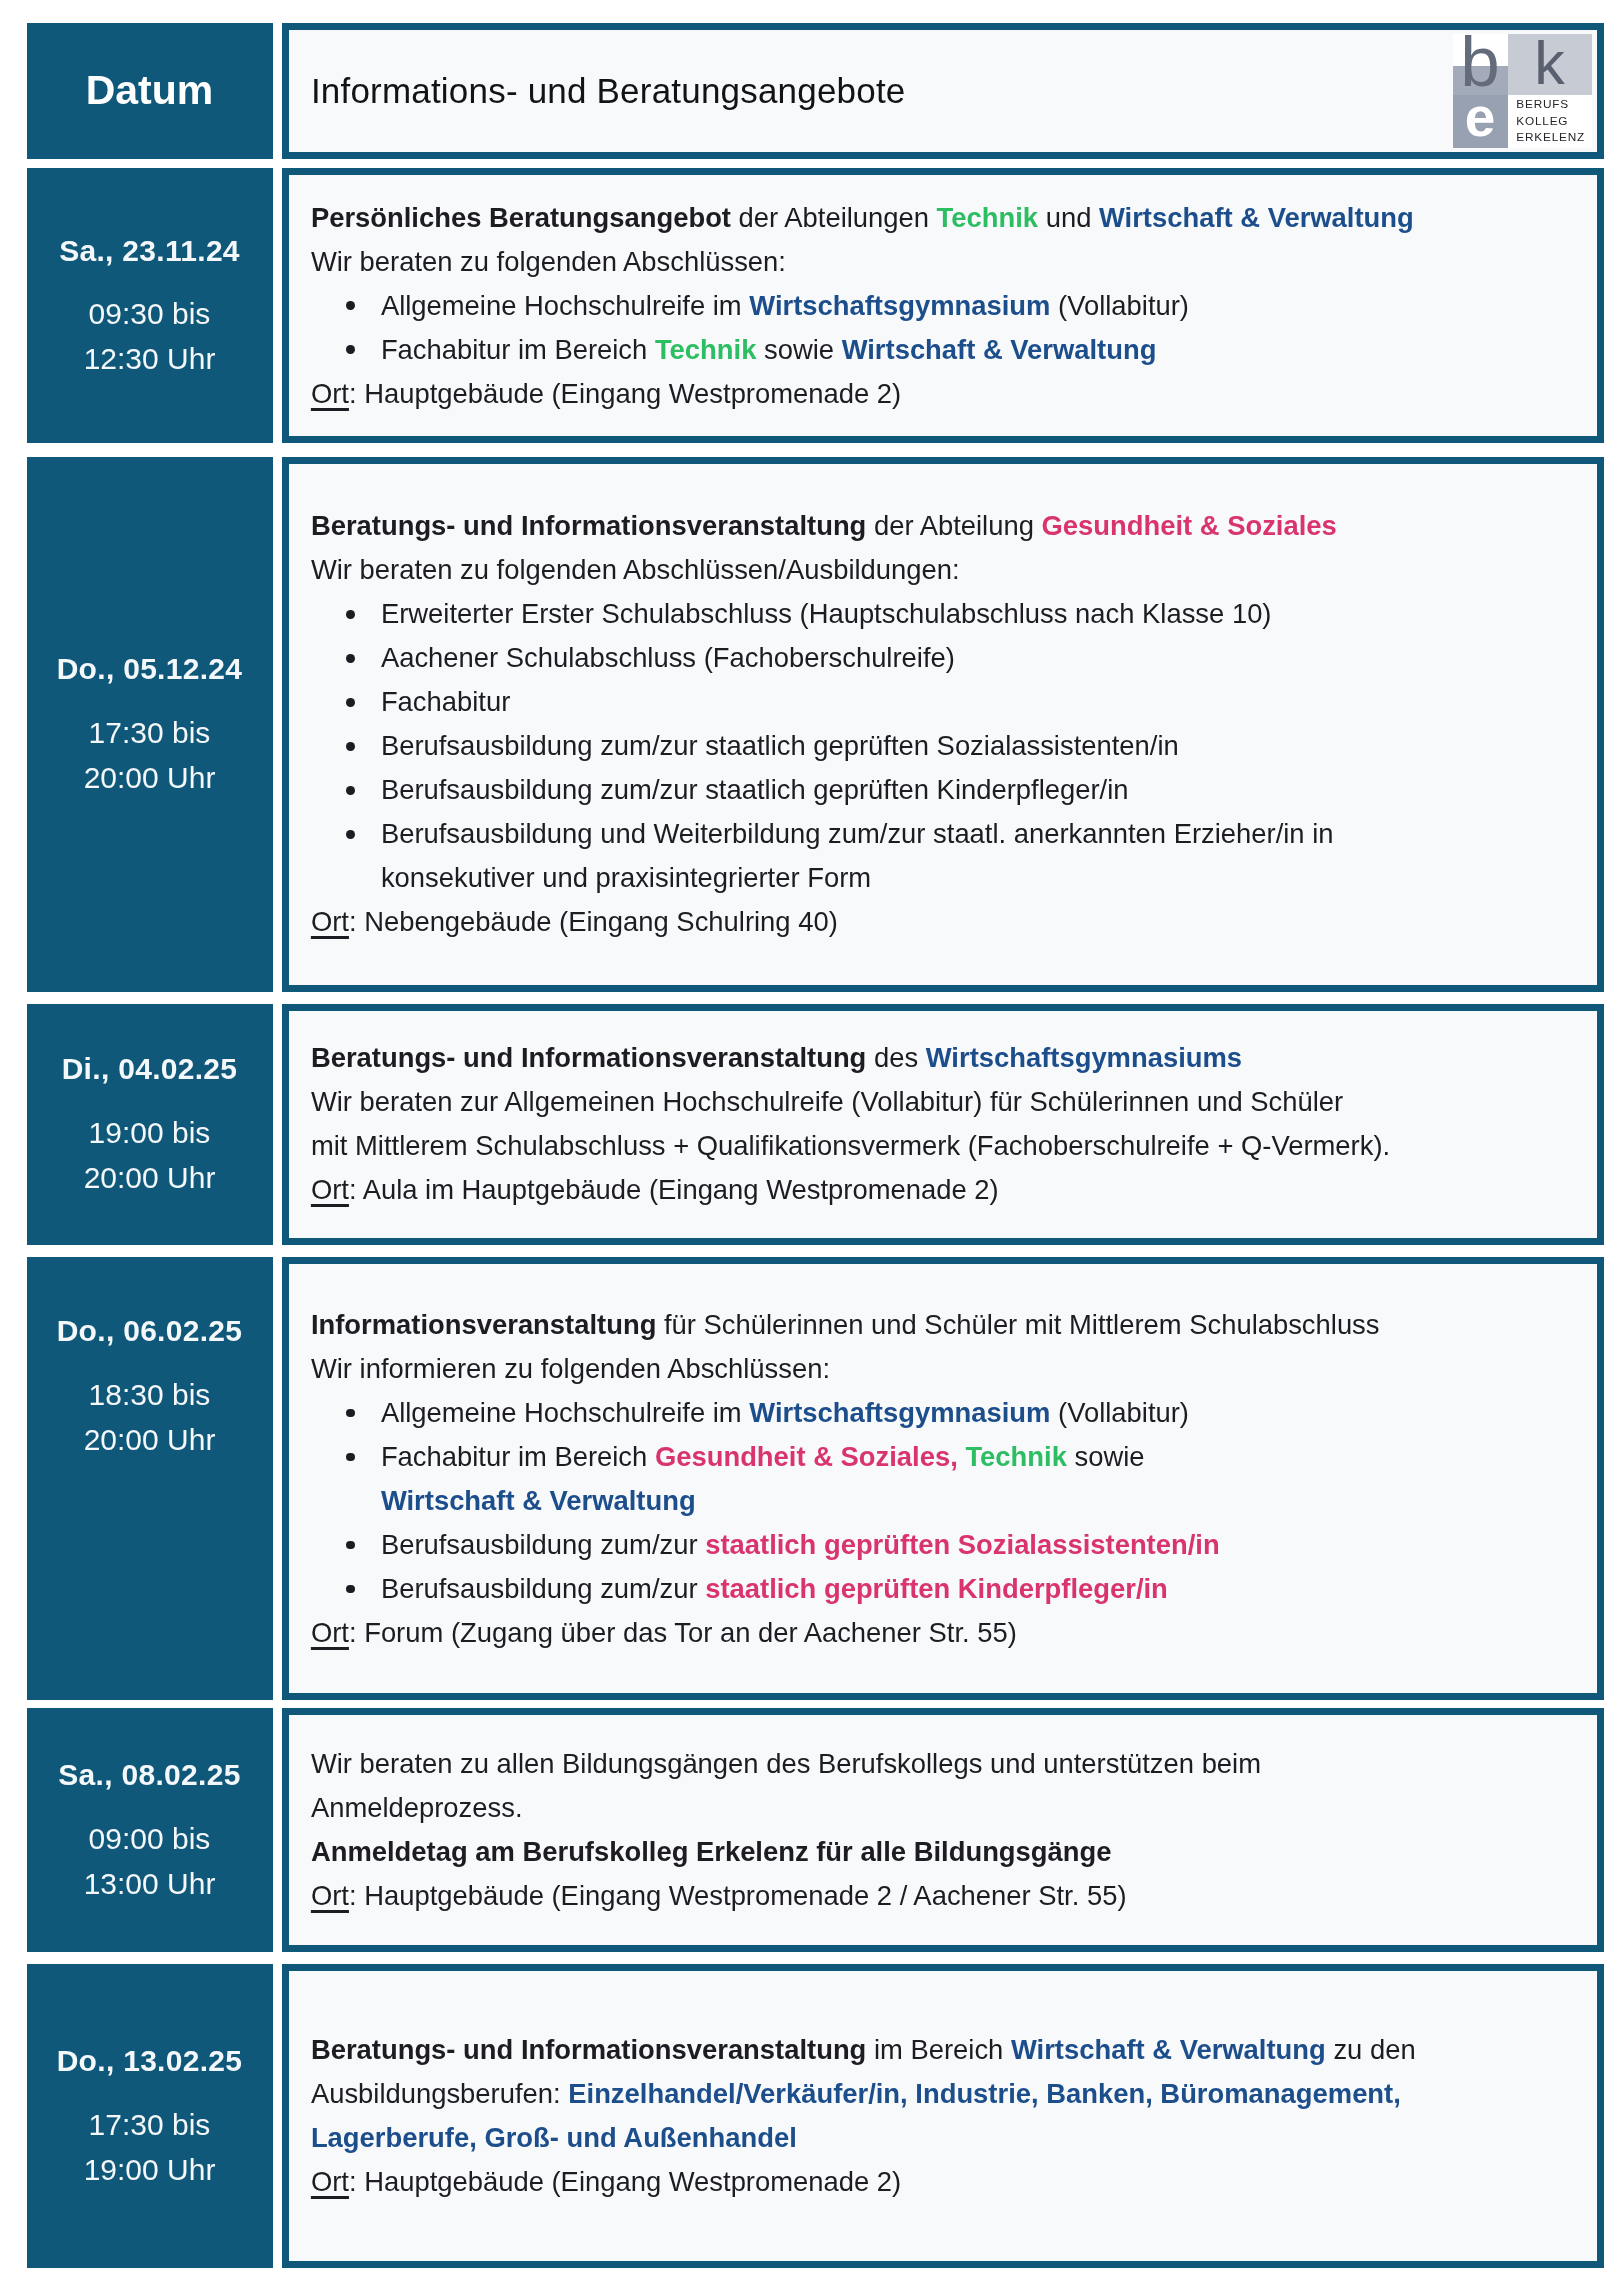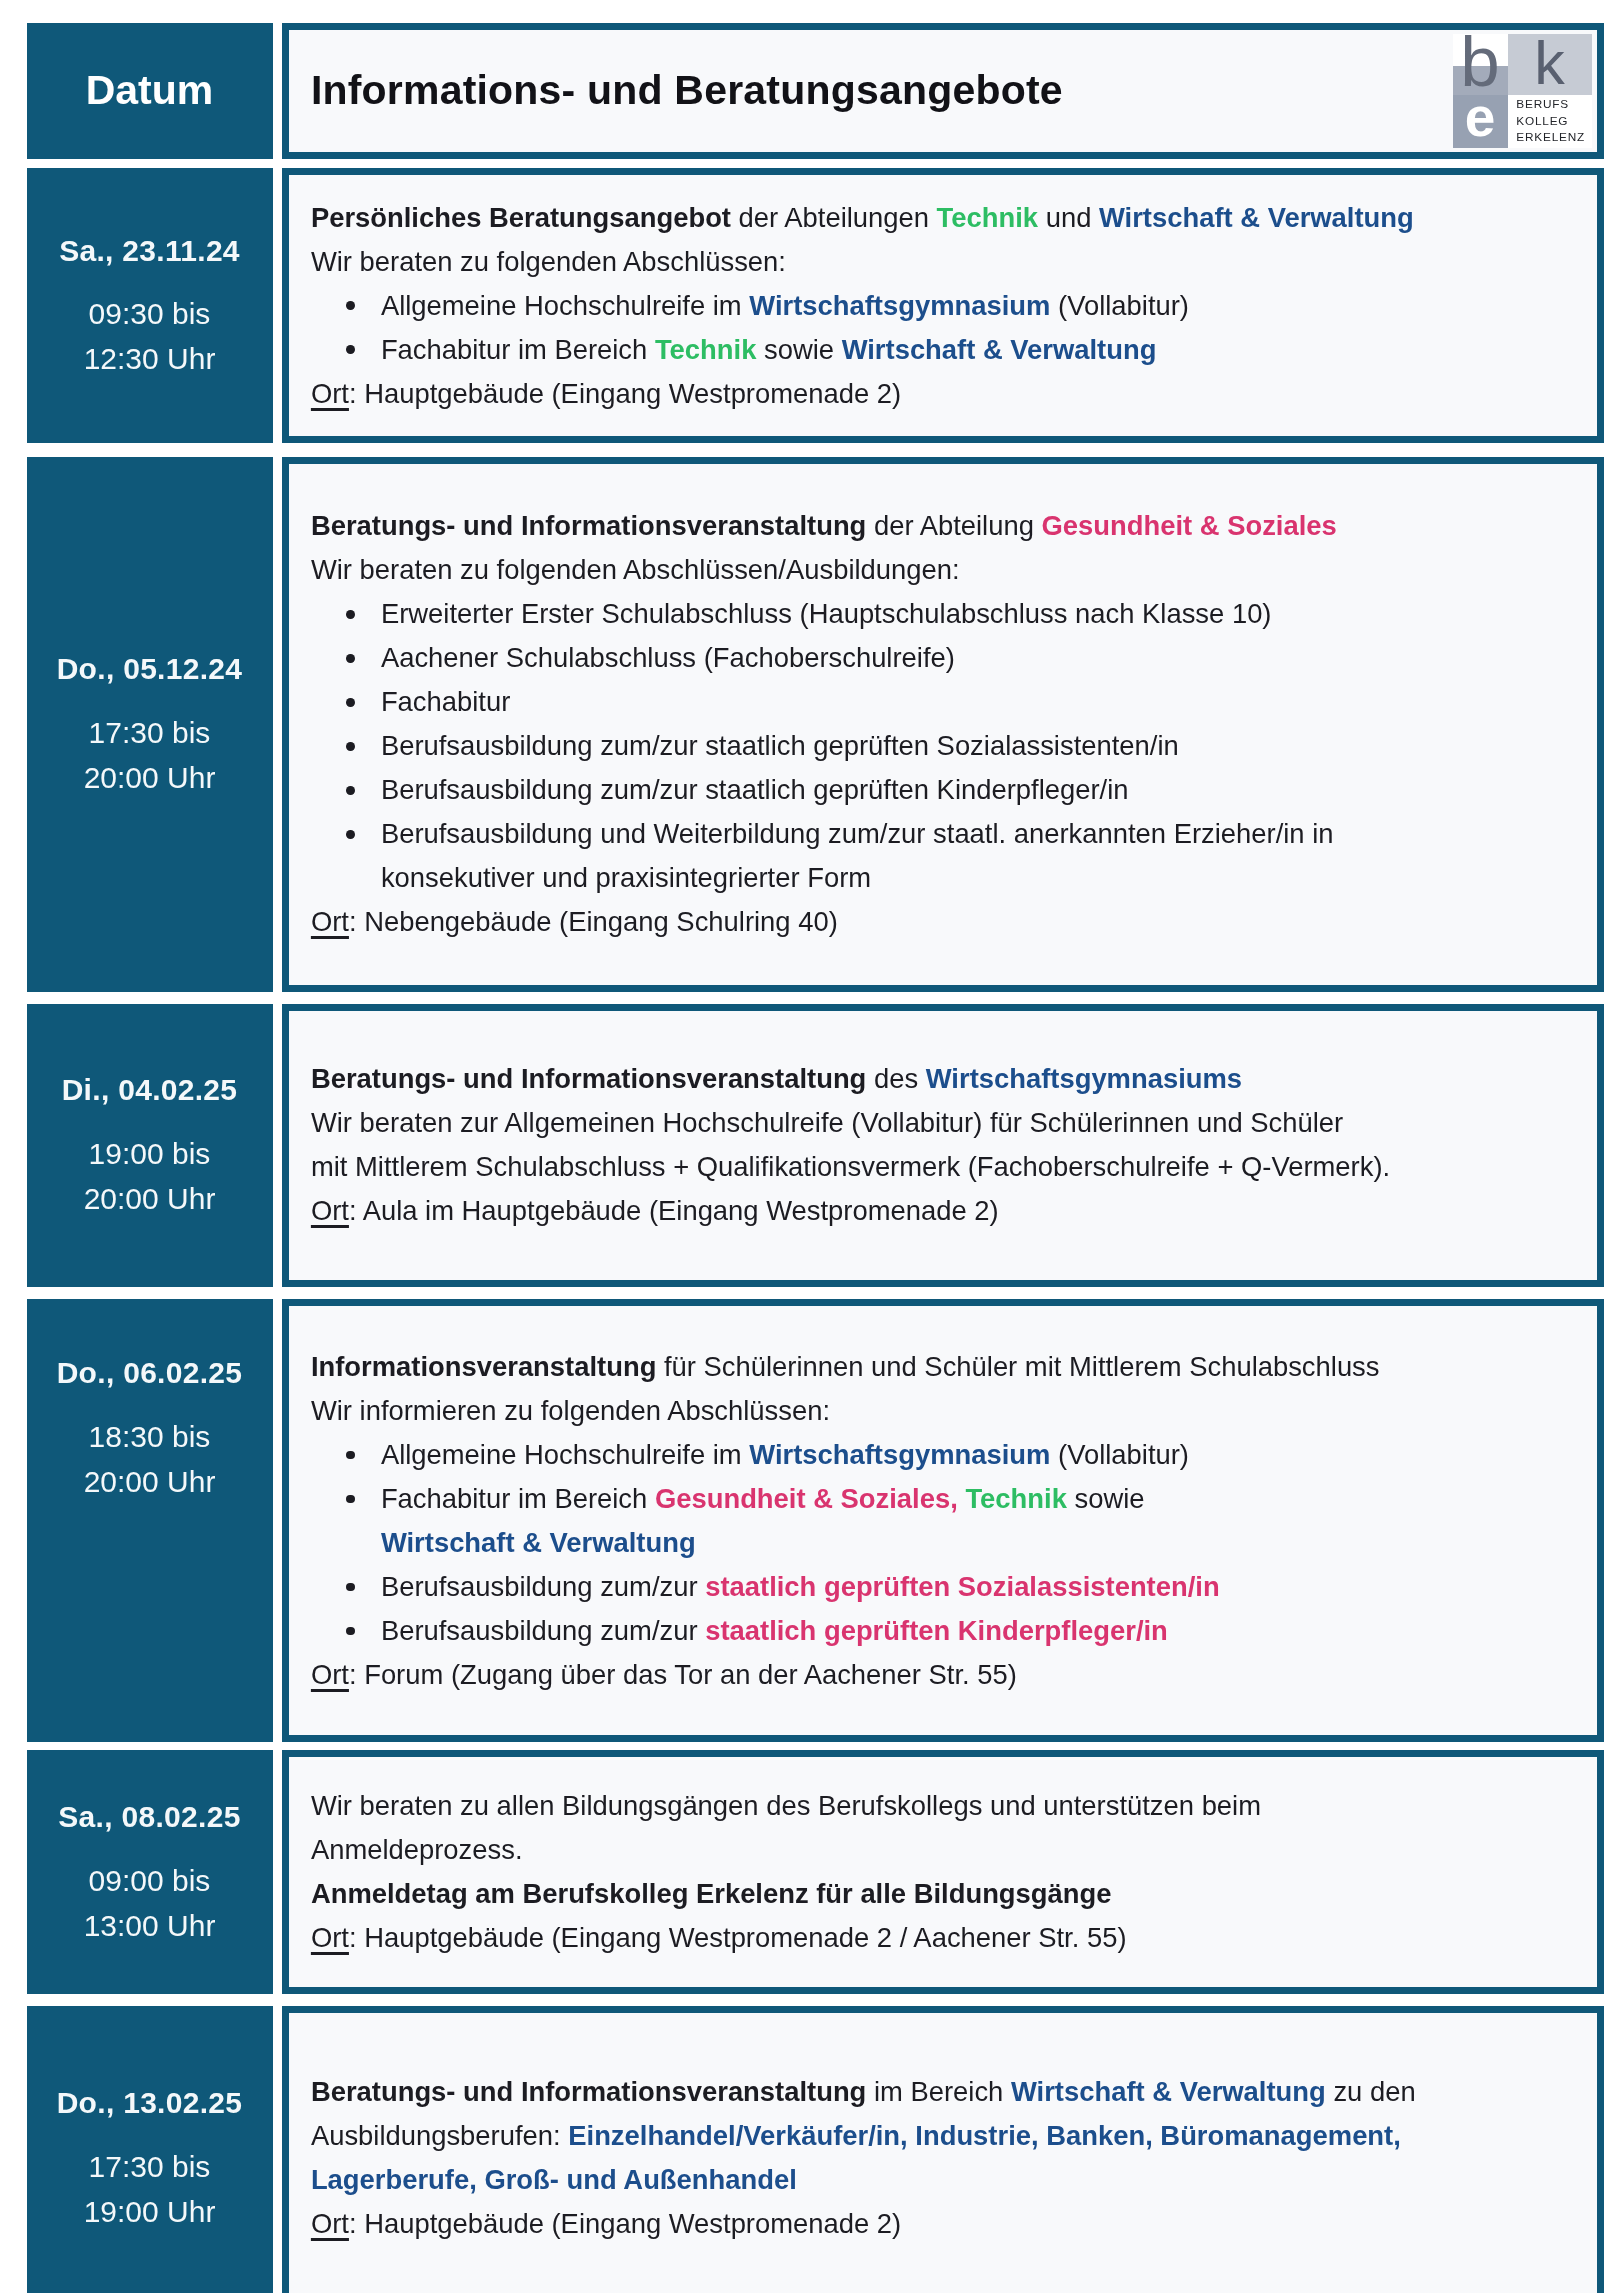--- a/index.html
+++ b/index.html
@@ -11,26 +11,26 @@
   body{width:1622px;height:2294px;background:#ffffff;font-family:"Liberation Sans","DejaVu Sans",sans-serif;overflow:hidden}
 
   .row{display:flex;gap:9.8px;margin-left:26.5px;margin-right:17.6px}
   .date-cell{width:246px;flex:none;background:var(--blue);color:#f4f8fa;display:flex;flex-direction:column;align-items:center;justify-content:center;text-align:center}
   .content-cell{flex:1;background:var(--bg-cell);border:7.8px solid var(--blue);display:flex;flex-direction:column;justify-content:center;padding:9.8px 27.4px 9.8px 21.6px}
 
   
   .header-row{height:136px;margin-top:22.5px}
   .header-date span{font-size:41px;font-weight:700;color:#fff}
   .header-content{position:relative;justify-content:center}
-  .header-title{font-size:41px;font-weight:700;color:#121217;letter-spacing:0.2px}
+  .header-title{font-size:35px;font-weight:400;color:#121217;letter-spacing:0.2px}
 
   
   #rows .row:nth-child(1){height:275px;margin-top:9.8px}
   #rows .row:nth-child(2){height:535px;margin-top:13.7px}
-  #rows .row:nth-child(3){height:283px;margin-top:11.8px}
+  #rows .row:nth-child(3){height:241px;margin-top:11.8px}
   #rows .row:nth-child(4){height:443px;margin-top:12.7px}
   #rows .row:nth-child(5){height:244px;margin-top:8px}
   #rows .row:nth-child(6){height:304px;margin-top:11.8px}
   
   #rows .row:nth-child(4) .date-cell{justify-content:flex-start;padding-top:54px}
 
   .date{font-size:30px;font-weight:600;letter-spacing:0.3px;line-height:39px}
   .times{margin-top:21.6px;font-size:30px;font-weight:400;line-height:45px}
 
   .p,.li,.ort{font-size:27.4px;line-height:44px;color:var(--ink)}

